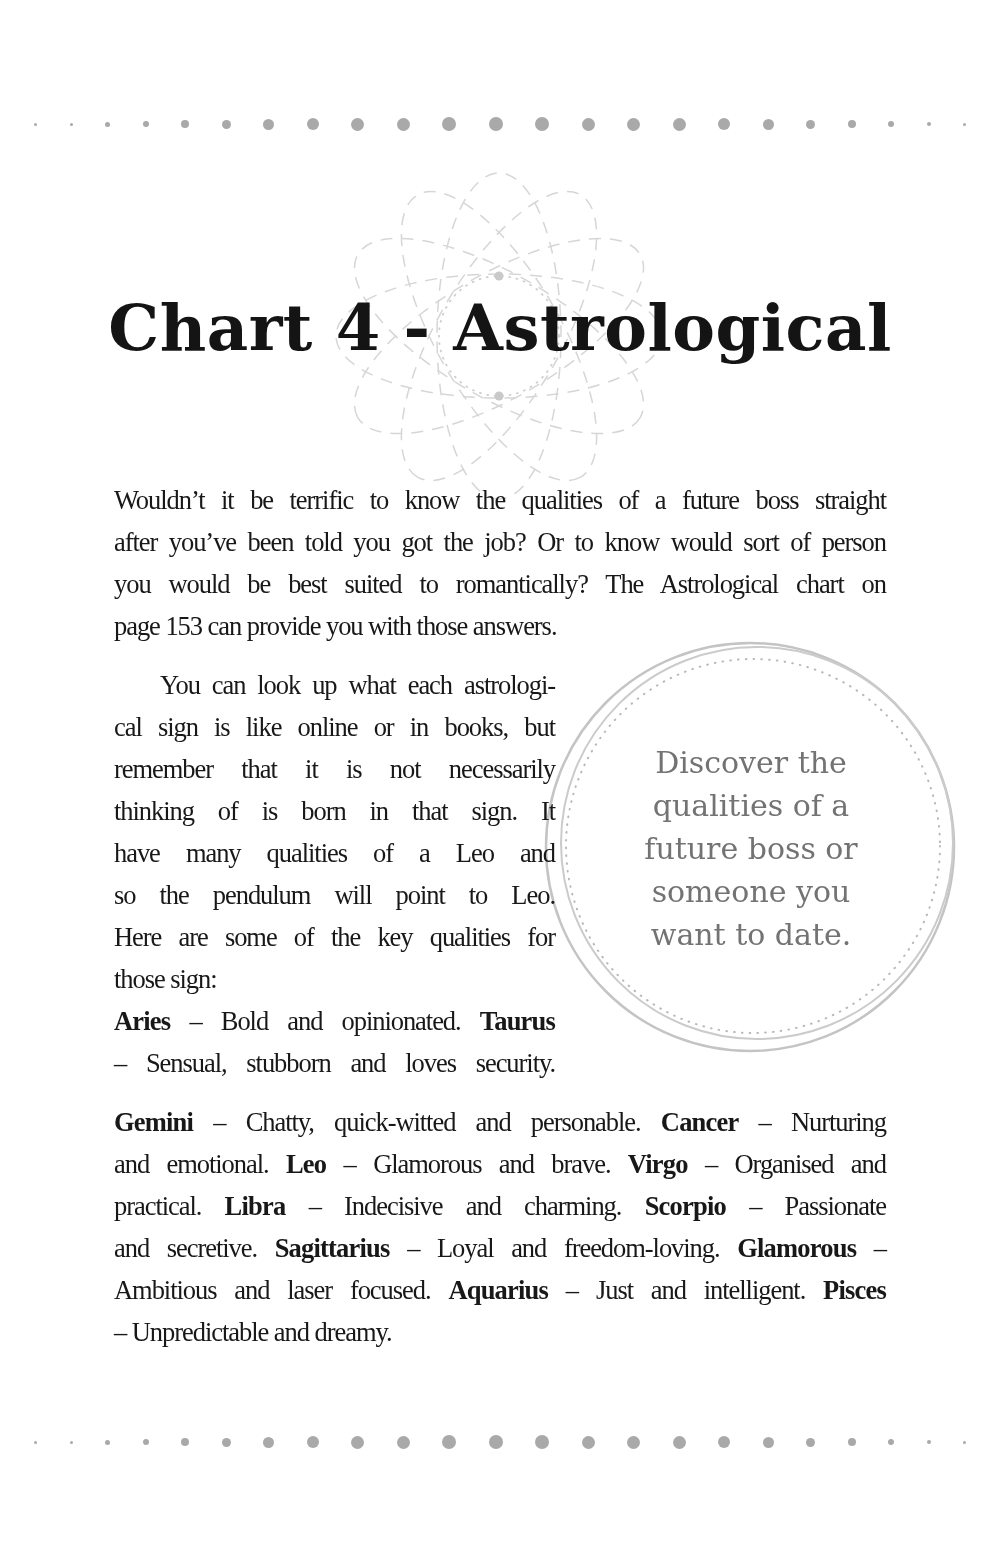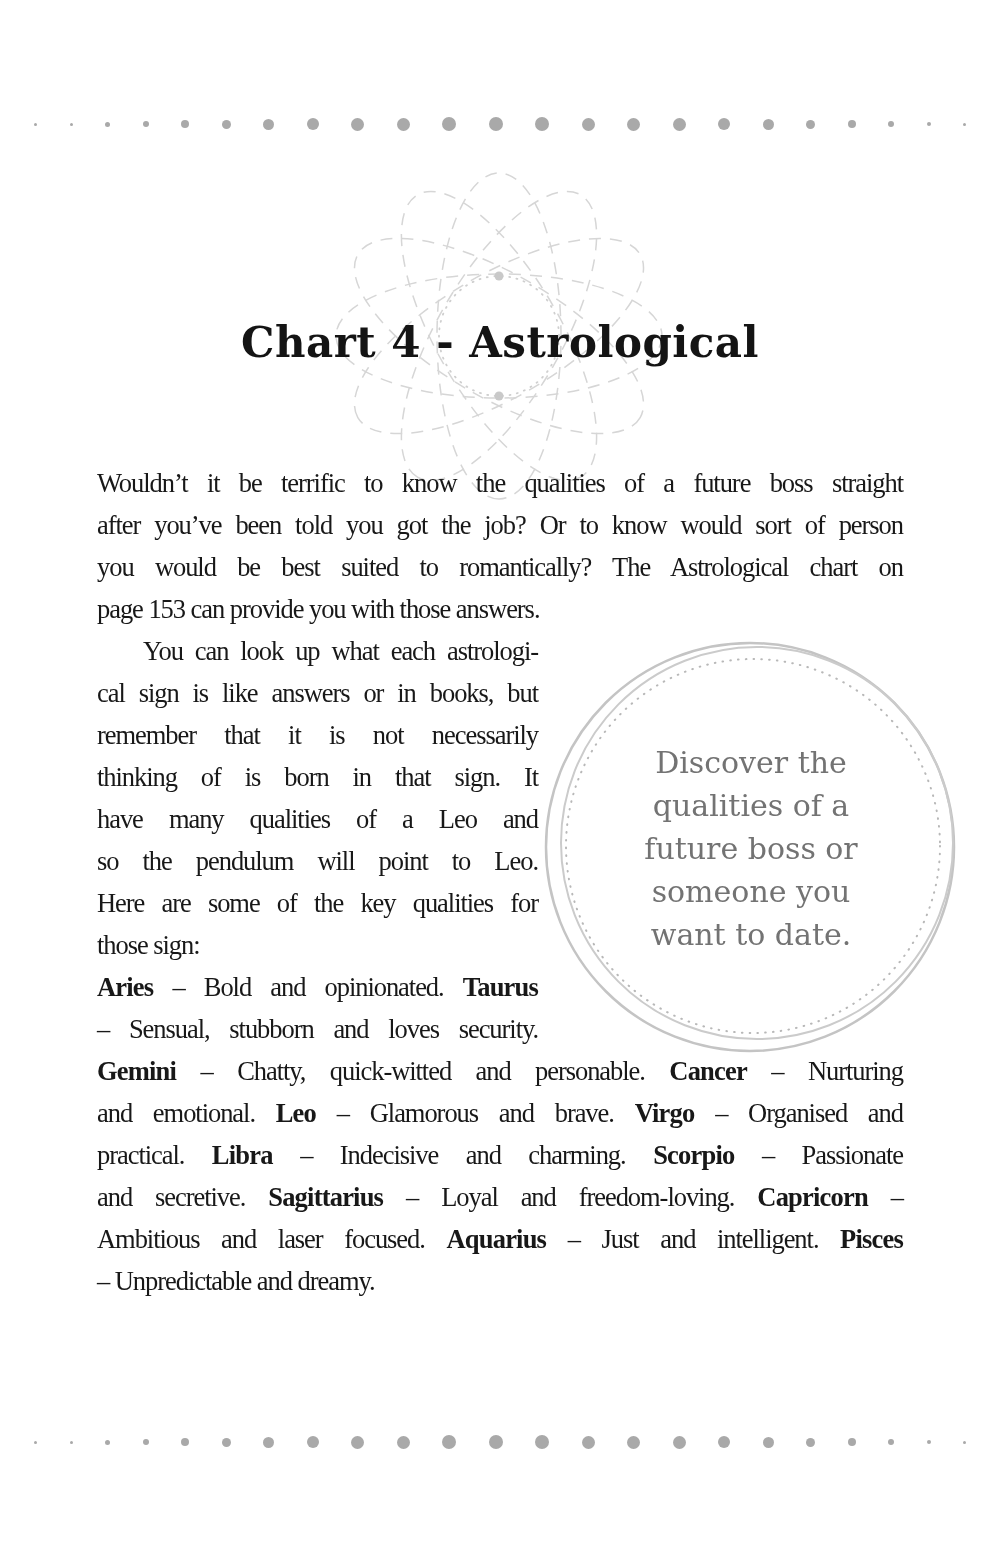--- a/index.html
+++ b/index.html
@@ -14,38 +14,38 @@
   
   .dots-row{
     position:absolute;left:34px;right:34px;height:16px;
     display:flex;justify-content:space-between;align-items:center;
   }
   .dots-row.top{top:116px;}
   .dots-row.bottom{top:1434px;}
   .dot{background:#a9a9a9;border-radius:50%;flex:0 0 auto;display:block;}
   
   .title{
-    position:absolute;left:0;right:0;top:296px;margin:15px;
+    position:absolute;left:0;right:0;top:296px;margin:0;
     text-align:center;
     font-family:"DejaVu Serif", serif;
     font-weight:700;
-    font-size:42px;line-height:64px;
+    font-size:64px;line-height:64px;
     letter-spacing:0.5px;
     color:#141414;
     z-index:2;
   }
   .ornament{position:absolute;left:329px;top:150px;width:340px;height:400px;z-index:1;}
   
   .textblock{
     position:absolute;left:97px;top:462px;width:806px;
     font-size:26.5px;line-height:42px;letter-spacing:-1.05px;
     color:#181818;
     z-index:2;
   }
-  .para{margin:0;}
+  .para{margin:17px;}
   .para.narrow{width:441px;}
   .tline{text-align:justify;}
   .tline.j{text-align-last:justify;}
   .tline.ind{text-indent:46px;}
   .tline b{font-weight:bold;letter-spacing:-0.8px;}
   
   .badge{position:absolute;left:535px;top:638px;width:432px;height:420px;z-index:1;}
   .badge svg{position:absolute;left:0;top:0;}
   .badge-text{
     position:absolute;left:0;top:0;width:432px;height:420px;
@@ -119,35 +119,35 @@
 
   <div class="textblock">
     <div class="para">
         <div class="tline j"><span>Wouldn’t it be terrific to know the qualities of a future boss straight</span></div>
         <div class="tline j"><span>after you’ve been told you got the job? Or to know would sort of person</span></div>
         <div class="tline j"><span>you would be best suited to romantically? The Astrological chart on</span></div>
         <div class="tline"><span>page 153 can provide you with those answers.</span></div>
       </div>
     <div class="para narrow">
         <div class="tline j ind"><span>You can look up what each astrologi-</span></div>
-        <div class="tline j"><span>cal sign is like answers or in books, but</span></div>
+        <div class="tline j"><span>cal sign is like online or in books, but</span></div>
         <div class="tline j"><span>remember that it is not necessarily</span></div>
         <div class="tline j"><span>thinking of is born in that sign. It</span></div>
         <div class="tline j"><span>have many qualities of a Leo and</span></div>
         <div class="tline j"><span>so the pendulum will point to Leo.</span></div>
         <div class="tline j"><span>Here are some of the key qualities for</span></div>
         <div class="tline"><span>those sign:</span></div>
         <div class="tline j"><b>Aries</b><span> – Bold and opinionated. </span><b>Taurus</b></div>
         <div class="tline j"><span>– Sensual, stubborn and loves security.</span></div>
       </div>
     <div class="para">
         <div class="tline j"><b>Gemini</b><span> – Chatty, quick-witted and personable. </span><b>Cancer</b><span> – Nurturing</span></div>
         <div class="tline j"><span>and emotional. </span><b>Leo</b><span> – Glamorous and brave. </span><b>Virgo</b><span> – Organised and</span></div>
         <div class="tline j"><span>practical. </span><b>Libra</b><span> – Indecisive and charming. </span><b>Scorpio</b><span> – Passionate</span></div>
-        <div class="tline j"><span>and secretive. </span><b>Sagittarius</b><span> – Loyal and freedom-loving. </span><b>Capricorn</b><span> –</span></div>
+        <div class="tline j"><span>and secretive. </span><b>Sagittarius</b><span> – Loyal and freedom-loving. </span><b>Glamorous</b><span> –</span></div>
         <div class="tline j"><span>Ambitious and laser focused. </span><b>Aquarius</b><span> – Just and intelligent. </span><b>Pisces</b></div>
         <div class="tline"><span>– Unpredictable and dreamy.</span></div>
       </div>
   </div>
 
   <div class="dots-row bottom">
       <span class="dot" style="width: 3px; height: 3px;"></span>
       <span class="dot" style="width: 3px; height: 3px;"></span>
       <span class="dot" style="width: 5px; height: 5px;"></span>
       <span class="dot" style="width: 6px; height: 6px;"></span>

